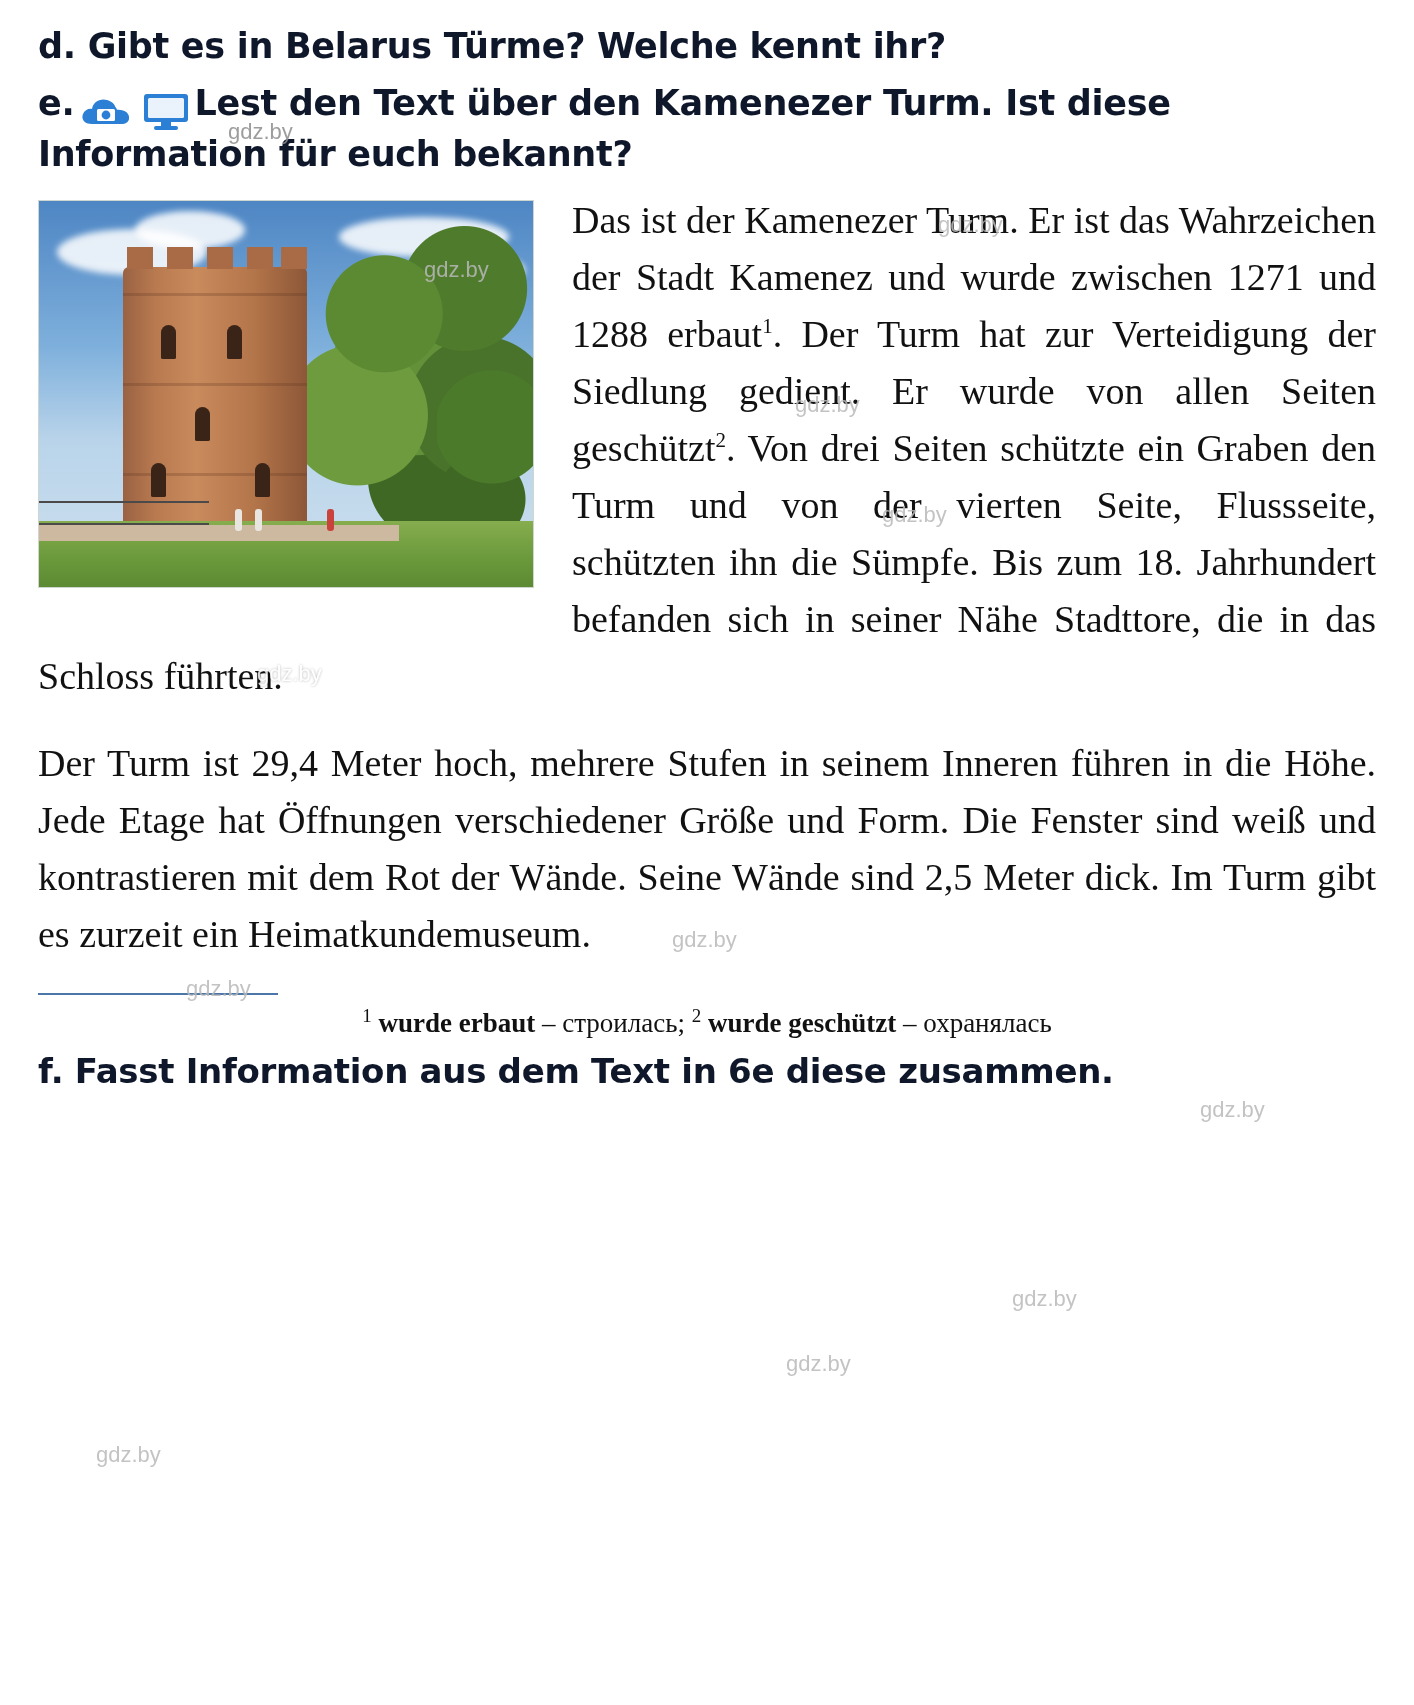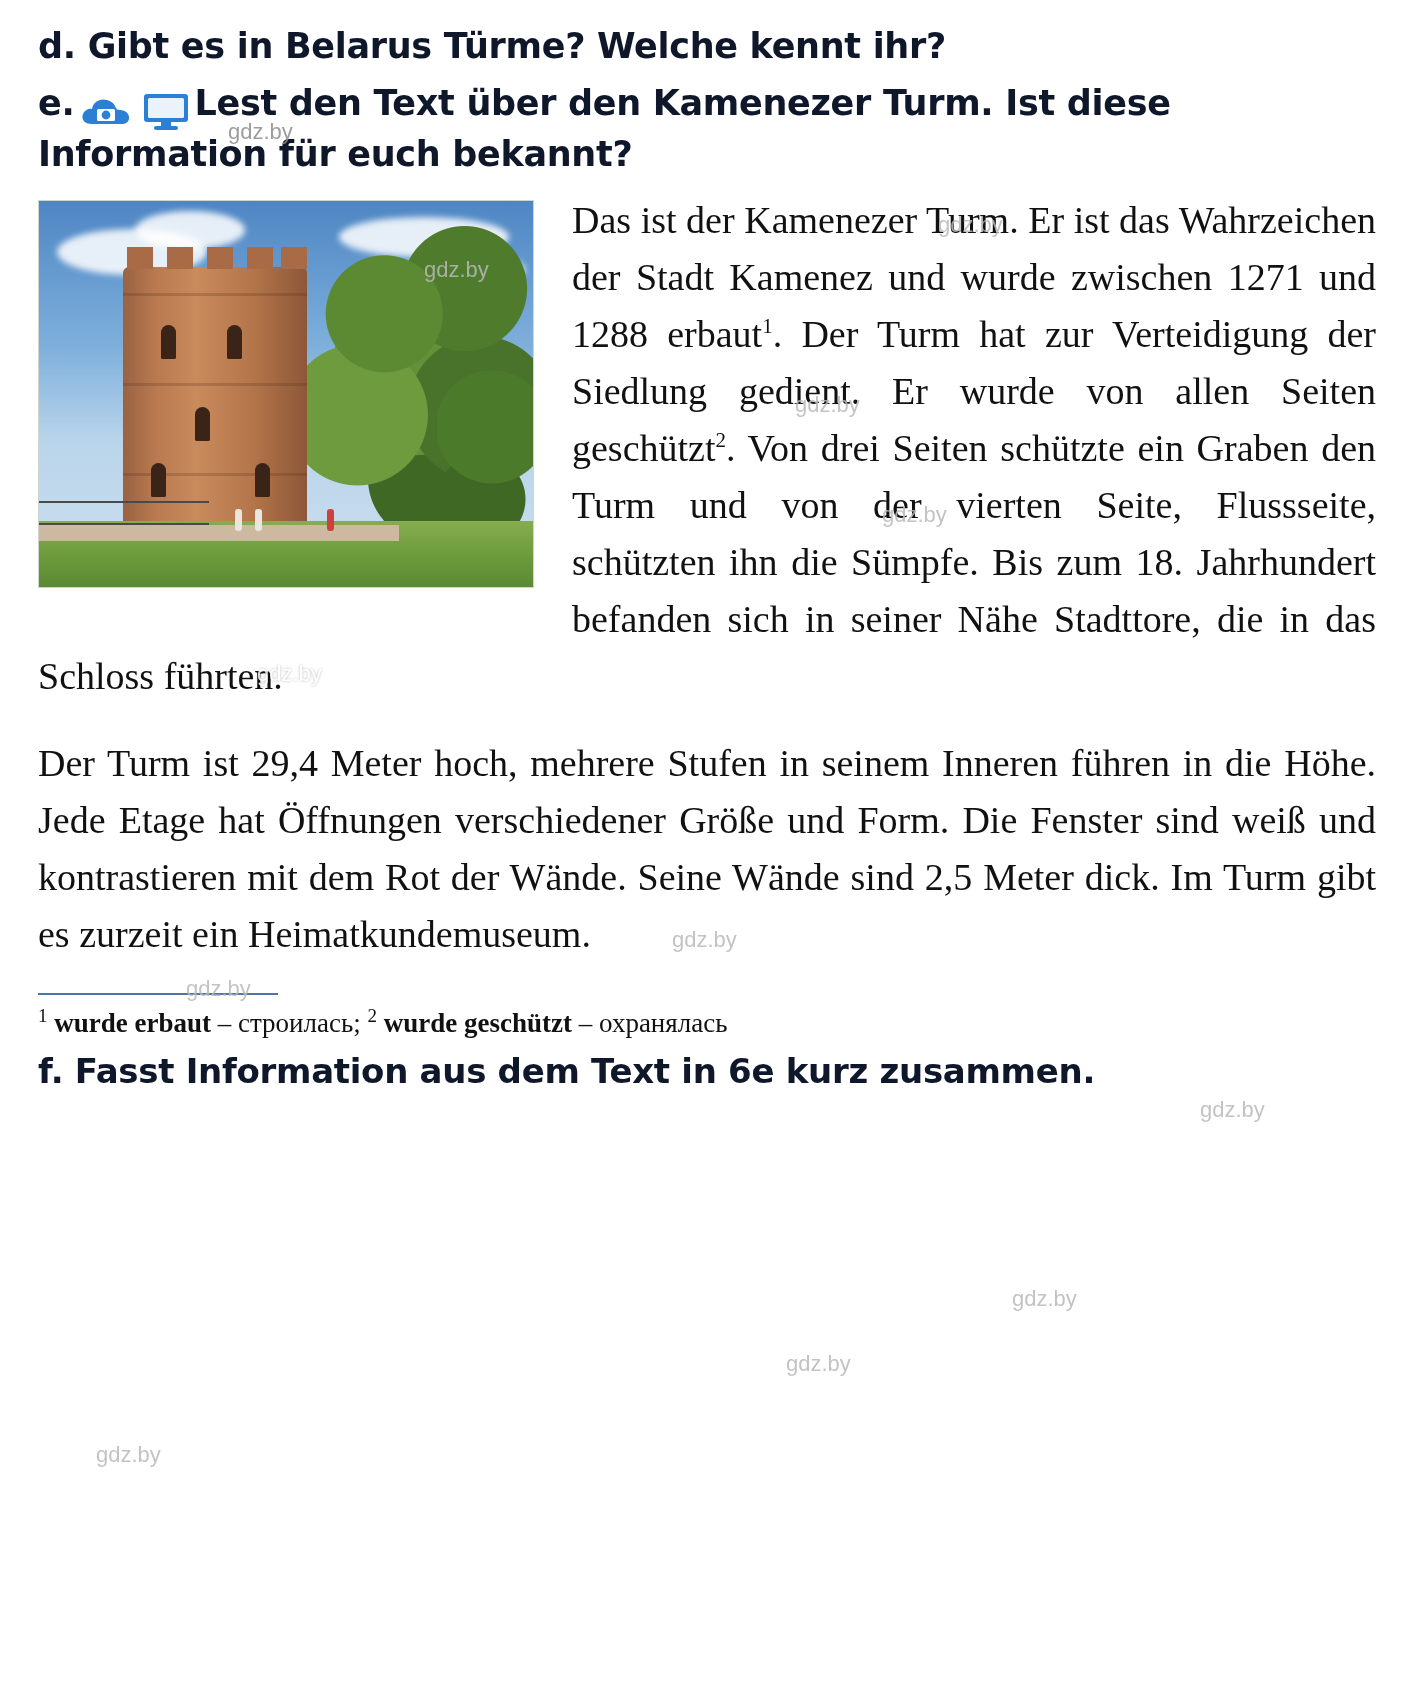--- a/index.html
+++ b/index.html
@@ -209,20 +209,21 @@
   .fn-rule {
     width: 240px;
     height: 2px;
     background: #4a76a8;
     margin: 30px 0 8px 0;
   }
   .footnote {
     font-family: "Liberation Serif", "DejaVu Serif", serif;
     font-size: 27px;
     color: #111;
+    text-align: center;
     line-height: 1.35;
   }
   .footnote b { font-weight: bold; }
   .fn-sup { font-size: 19px; vertical-align: super; }
 
   .bottom-bar {
     position: absolute;
     left: 0; right: 0; bottom: 10px;
     text-align: center;
     color: #b06fc4;
@@ -300,21 +301,21 @@
 
   <div class="fn-rule"></div>
 
   <div class="footnote">
     <sup class="fn-sup">1</sup>
     <b>wurde erbaut</b><span> – </span><span>строилась;</span>
     <sup class="fn-sup">2</sup>
     <b>wurde geschützt</b><span> – </span><span>охранялась</span>
   </div>
 
-  <div class="task task-f">f. Fasst Information aus dem Text in 6e kurz zusammen.</div>
+  <div class="task task-f">f. Fasst Information aus dem Text in 6e diese zusammen.</div>
 
   <div id="watermark-layer">
       <div class="wm" style="left: 228px; top: 95px;">gdz.by</div>
       <div class="wm wm-light" style="left: 938px; top: 188px;">gdz.by</div>
       <div class="wm wm-light" style="left: 424px; top: 233px;">gdz.by</div>
       <div class="wm wm-light" style="left: 795px; top: 368px;">gdz.by</div>
       <div class="wm wm-light" style="left: 882px; top: 478px;">gdz.by</div>
       <div class="wm wm-dark" style="left: 257px; top: 637px;">gdz.by</div>
       <div class="wm wm-light" style="left: 672px; top: 903px;">gdz.by</div>
       <div class="wm wm-light" style="left: 186px; top: 952px;">gdz.by</div>

